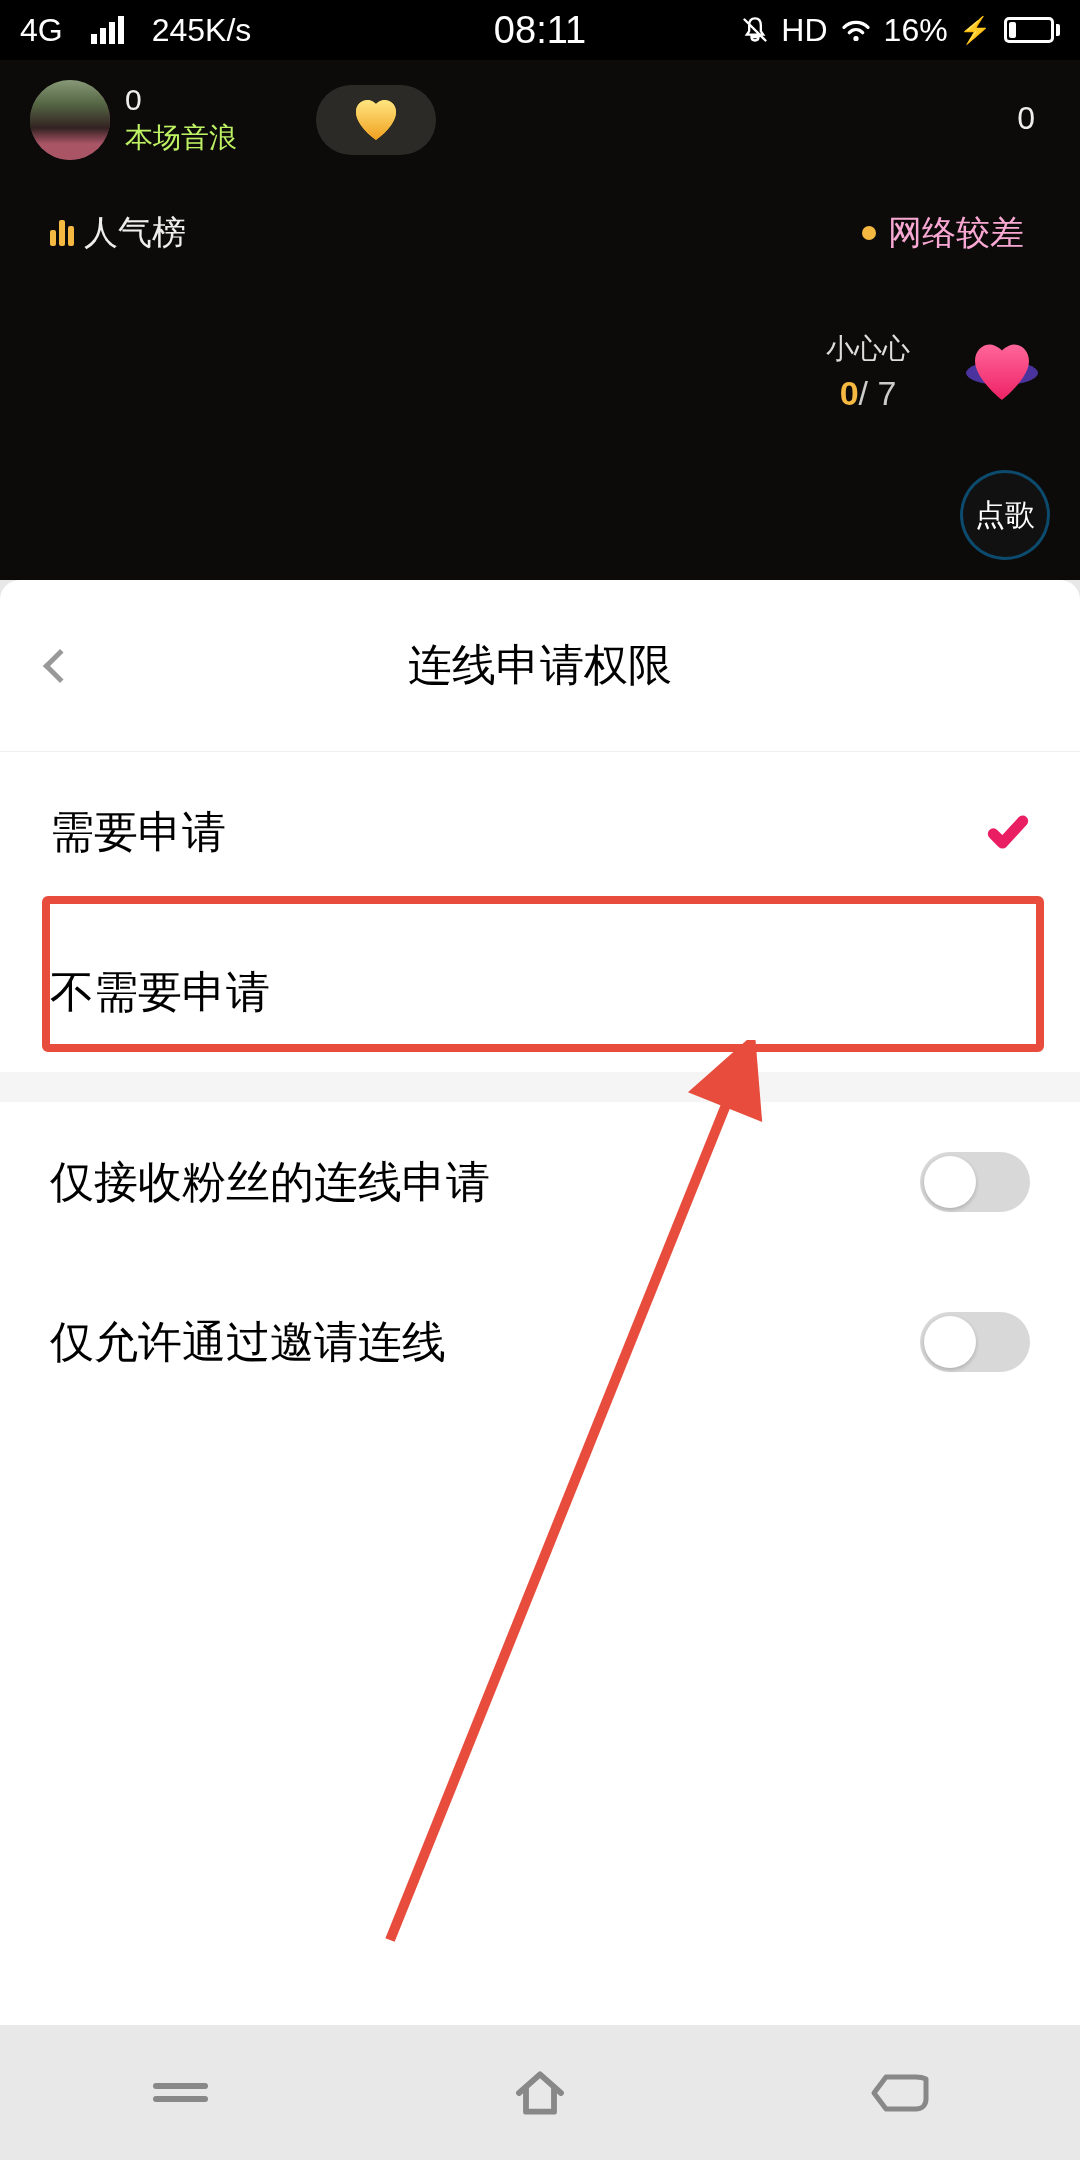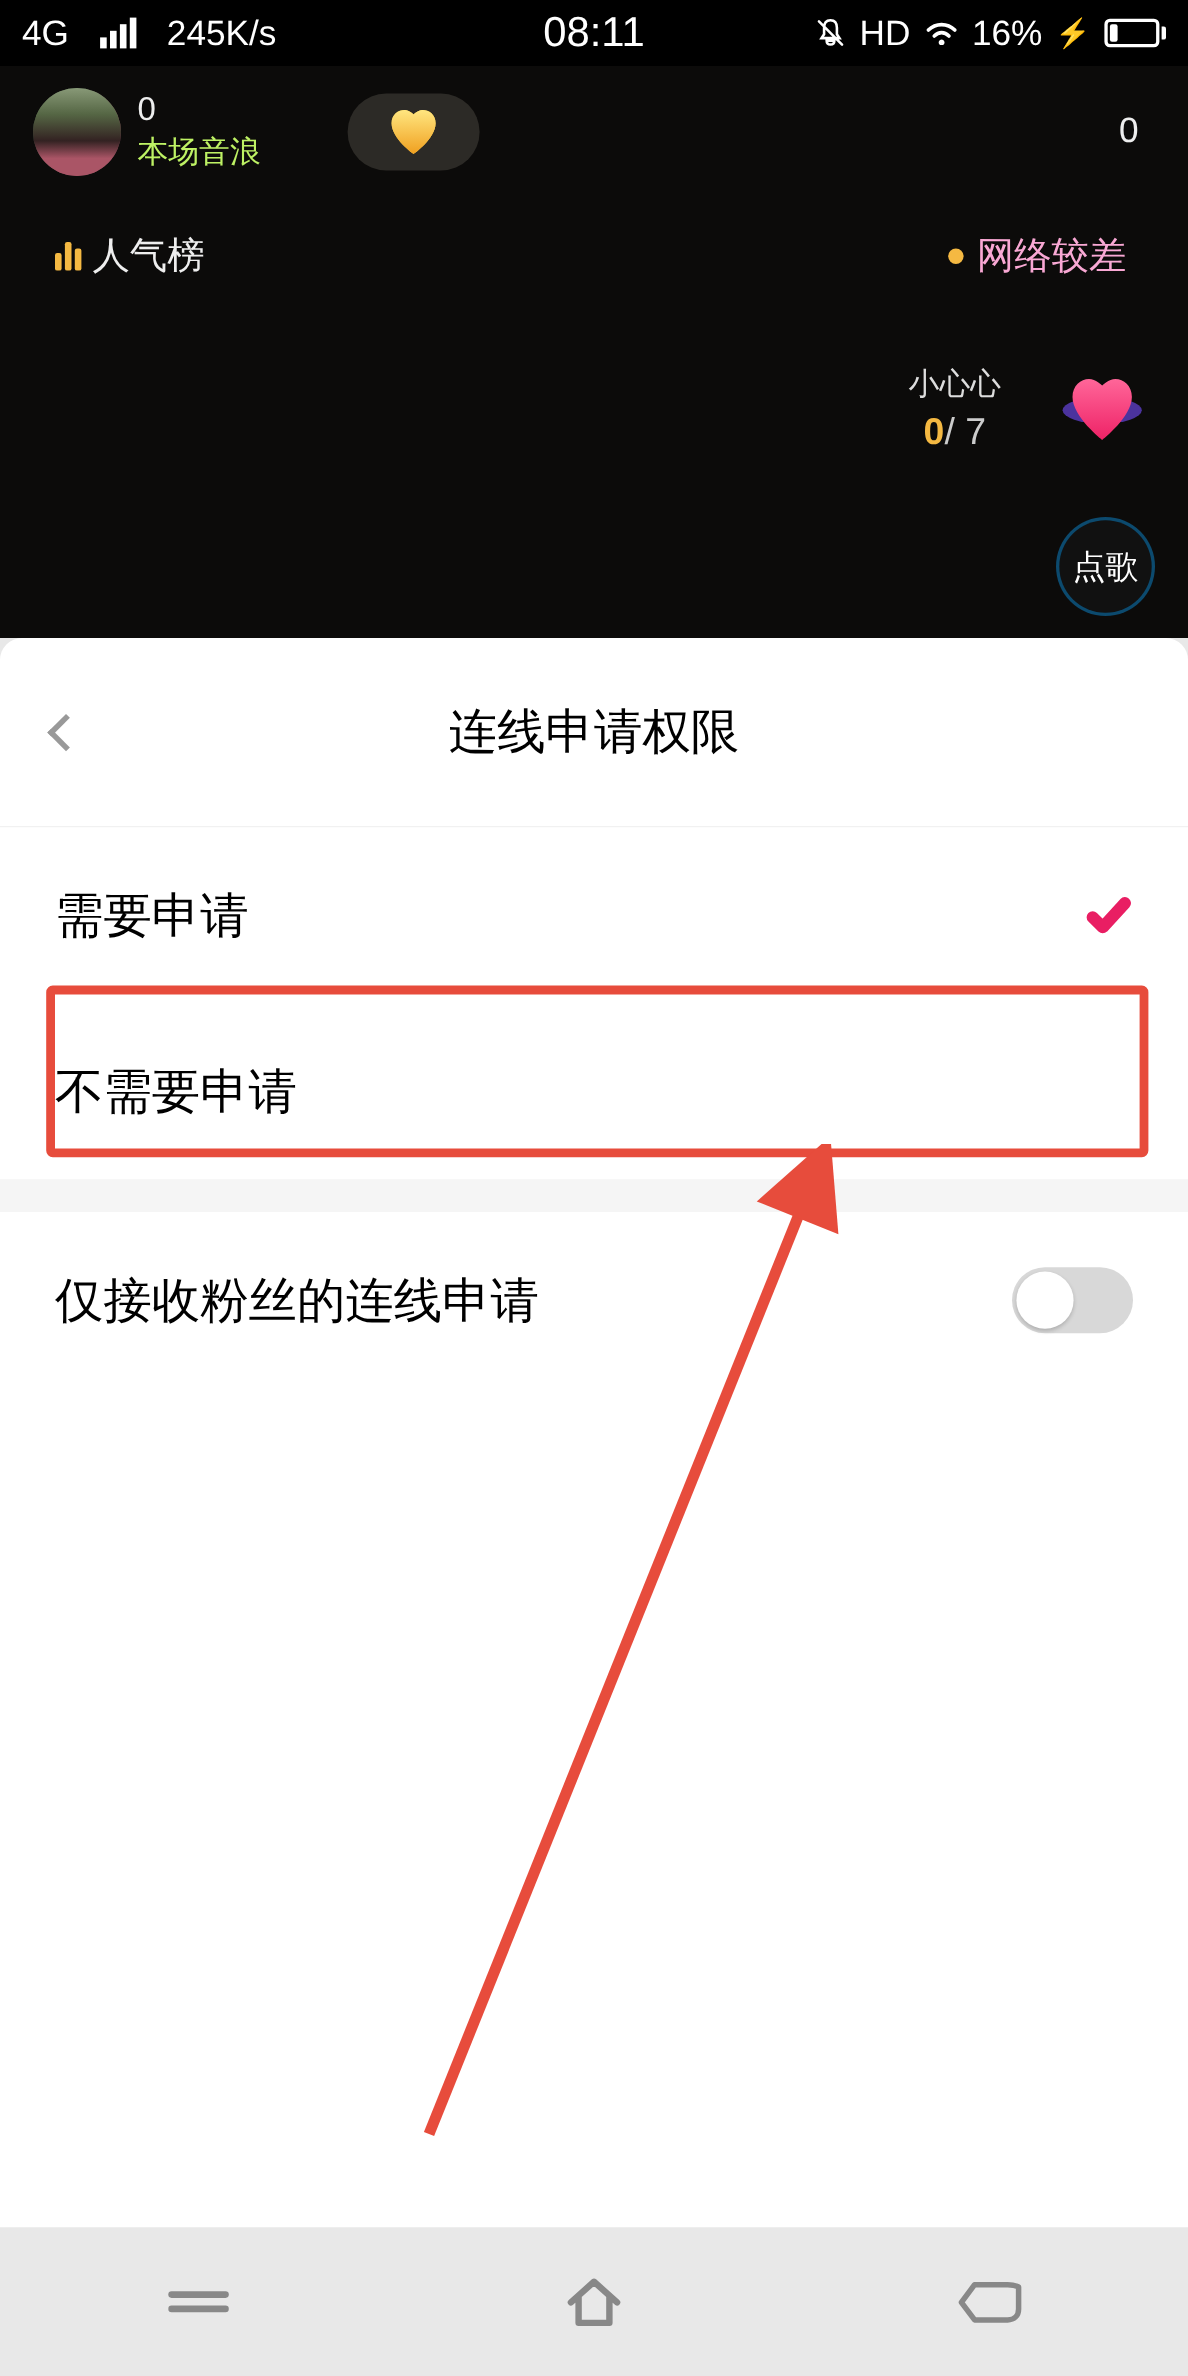--- a/index.html
+++ b/index.html
@@ -189,20 +189,26 @@
 
   <div class="divider-gap"></div>
 
   <div class="option-row">
     <span>仅接收粉丝的连线申请</span>
     <div class="toggle">
         <div class="toggle-knob"></div>
       </div>
   </div>
 
+  <div class="option-row">
+    <span>仅允许通过邀请连线</span>
+    <div class="toggle">
+        <div class="toggle-knob"></div>
+      </div>
+  </div>
 </div>
 
 <div class="highlight-box" style="top:896px; left:42px; width:1002px; height:156px;"></div>
 
 <svg class="annotation-arrow" style="top:1040px; left:360px; width:420px; height:920px;" viewBox="0 0 420 920">
   <defs>
     <marker id="arrowhead" markerWidth="12" markerHeight="12" refX="6" refY="6" orient="auto">
       <path d="M2 2 L10 6 L2 10 Z" fill="#e74c3c"></path>
     </marker>
   </defs>

